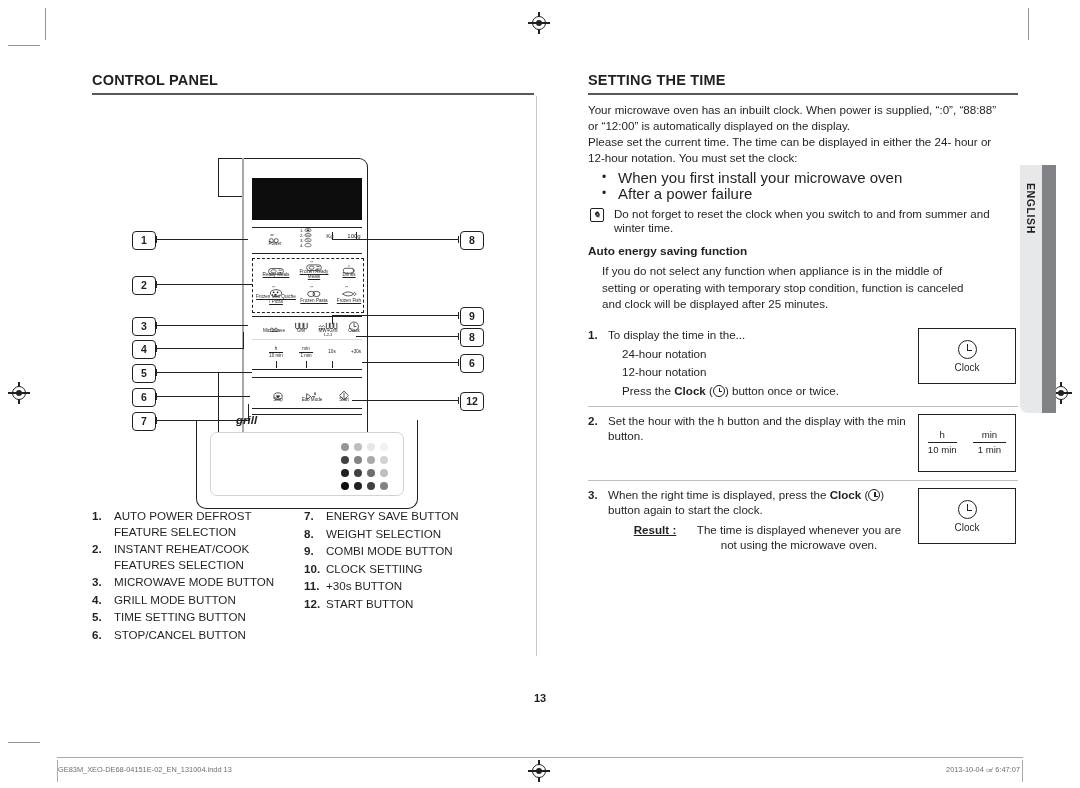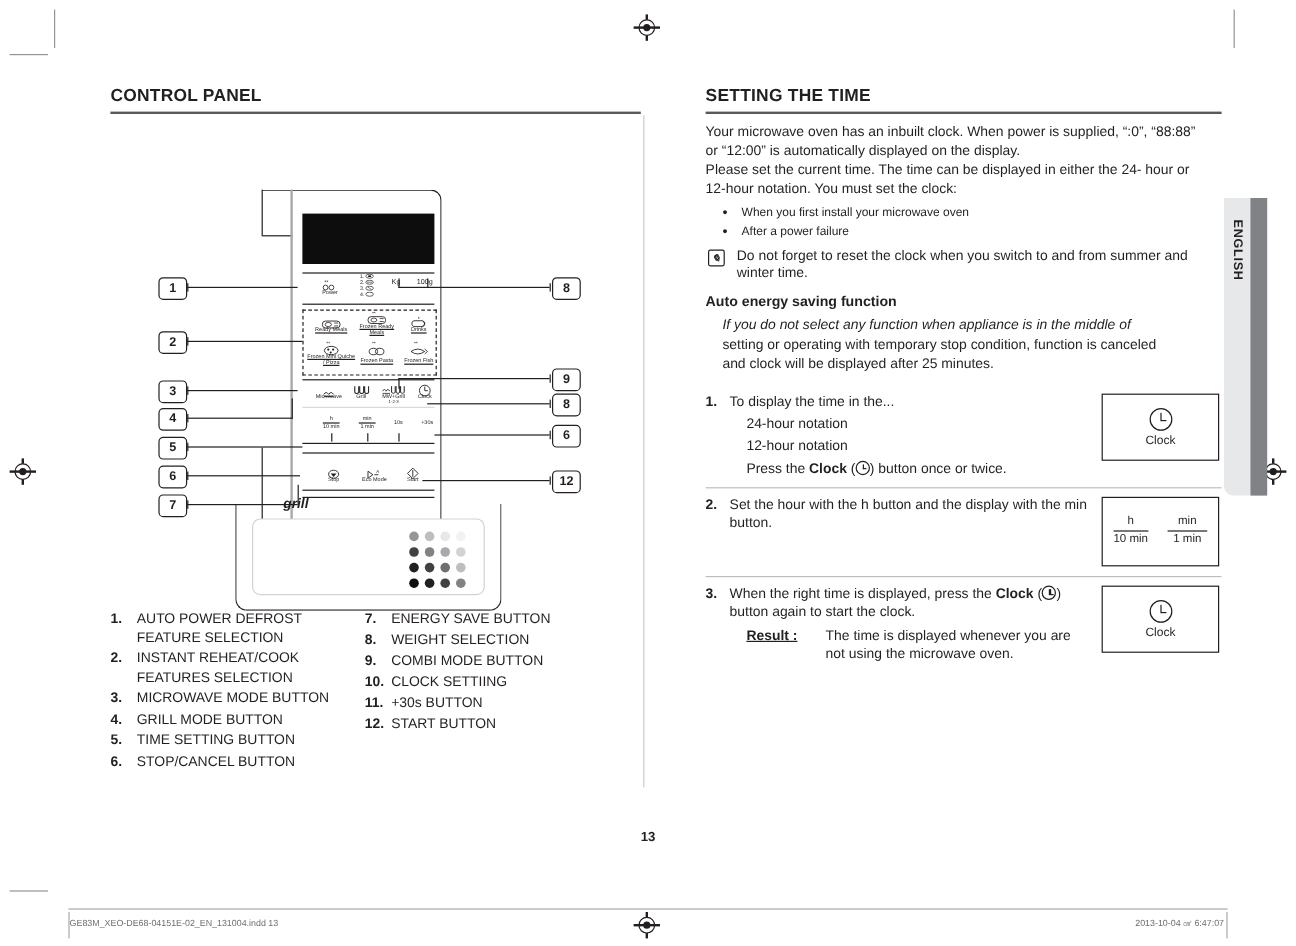--- a/index.html
+++ b/index.html
@@ -30,21 +30,21 @@
   .vdivider{position:absolute;left:536px;top:96px;width:1px;height:560px;background:#c9cacc;}
 
   h2.sec{
     font-size:14.5px;font-weight:bold;letter-spacing:.2px;
     margin:0 0 5px 0;text-transform:uppercase;
   }
   .sec-rule{height:1.6px;background:#58595b;margin-bottom:8px;}
 
   p.body{font-size:11.6px;line-height:14.3px;margin:0 0 2px 0;}
   ul.bul{margin:4px 0 4px 0;padding:0;list-style:none;}
-  ul.bul li{font-size:10px;line-height:16px;padding-left:30px;position:relative;}
+  ul.bul li{font-size:15px;line-height:16px;padding-left:30px;position:relative;}
   ul.bul li:before{content:"\2022";position:absolute;left:14px;top:-1px;font-size:12px;}
 
   .notebox{position:relative;padding-left:26px;margin:5px 0 2px 0;}
   .noteicon{position:absolute;left:2px;top:1px;width:14px;height:14px;
             border:1.2px solid #231f20;border-radius:2px;box-sizing:border-box;
             font-size:9px;line-height:12px;text-align:center;}
   .noteicon span{display:inline-block;transform:skewX(-12deg);font-style:italic;font-weight:bold;}
   .notebox p{font-size:11.6px;line-height:14.3px;margin:0;}
 
   h3.sub{font-size:11.8px;font-weight:bold;margin:9px 0 6px 0;}
@@ -55,21 +55,21 @@
   .step{display:flex;align-items:flex-start;padding:7px 0 8px 0;}
   .step .num{width:20px;flex:0 0 20px;font-size:11.6px;font-weight:bold;line-height:14.3px;}
   .step .txt{flex:1 1 auto;font-size:11.6px;line-height:14.5px;padding-right:8px;}
   .step .txt .ind{padding-left:14px;display:block;margin-top:4px;}
   .step .figure{flex:0 0 100px;}
   .fbox{border:1px solid #231f20;width:98px;box-sizing:border-box;
         display:flex;align-items:center;justify-content:center;flex-direction:column;
         font-size:10px;background:#fff;}
   .fbox.h1{height:56px;}
   .fbox.h2{height:58px;}
-  .resultrow{display:flex;margin-top:6px;padding-left:14px;}
+  .resultrow{display:flex;margin-top:6px;padding-left:14px;text-align:center;}
   .resultrow .rl{font-weight:bold;text-decoration:underline;width:66px;flex:0 0 66px;font-size:11.6px;}
   .resultrow .rt{font-size:11.6px;line-height:14.5px;}
 
   .clockglyph{width:19px;height:19px;border:1.3px solid #231f20;border-radius:50%;
      position:relative;box-sizing:border-box;}
   .clockglyph:before{content:"";position:absolute;left:8px;top:3.5px;width:1.2px;height:6px;background:#231f20;}
   .clockglyph:after{content:"";position:absolute;left:8px;top:9px;width:5px;height:1.2px;background:#231f20;}
   .clockglyph.sm{width:12px;height:12px;display:inline-block;vertical-align:-2px;border-width:1px;}
   .clockglyph.sm:before{left:5px;top:2px;height:4px;}
   .clockglyph.sm:after{left:5px;top:5.5px;width:3.5px;}
@@ -524,21 +524,21 @@
       <li>When you first install your microwave oven</li>
       <li>After a power failure</li>
     </ul>
 
     <div class="notebox">
       <div class="noteicon"><span>✎</span></div>
       <p>Do not forget to reset the clock when you switch to and from summer and winter time.</p>
     </div>
 
     <h3 class="sub">Auto energy saving function</h3>
-    <p class="body" style="padding-left:14px;font-style:italic;">If you do not select any function when appliance is in the middle of</p>
+    <p class="body" style="padding-left:14px;">If you do not select any function when appliance is in the middle of</p>
     <p class="body" style="padding-left:14px;">setting or operating with temporary stop condition, function is canceled</p>
     <p class="body" style="padding-left:14px;">and clock will be displayed after 25 minutes.</p>
 
     <div class="steps">
 
       <div class="step">
         <div class="num">1.</div>
         <div class="txt">
           <span>To display the time in the...</span>
           <span class="ind">24-hour notation</span>

